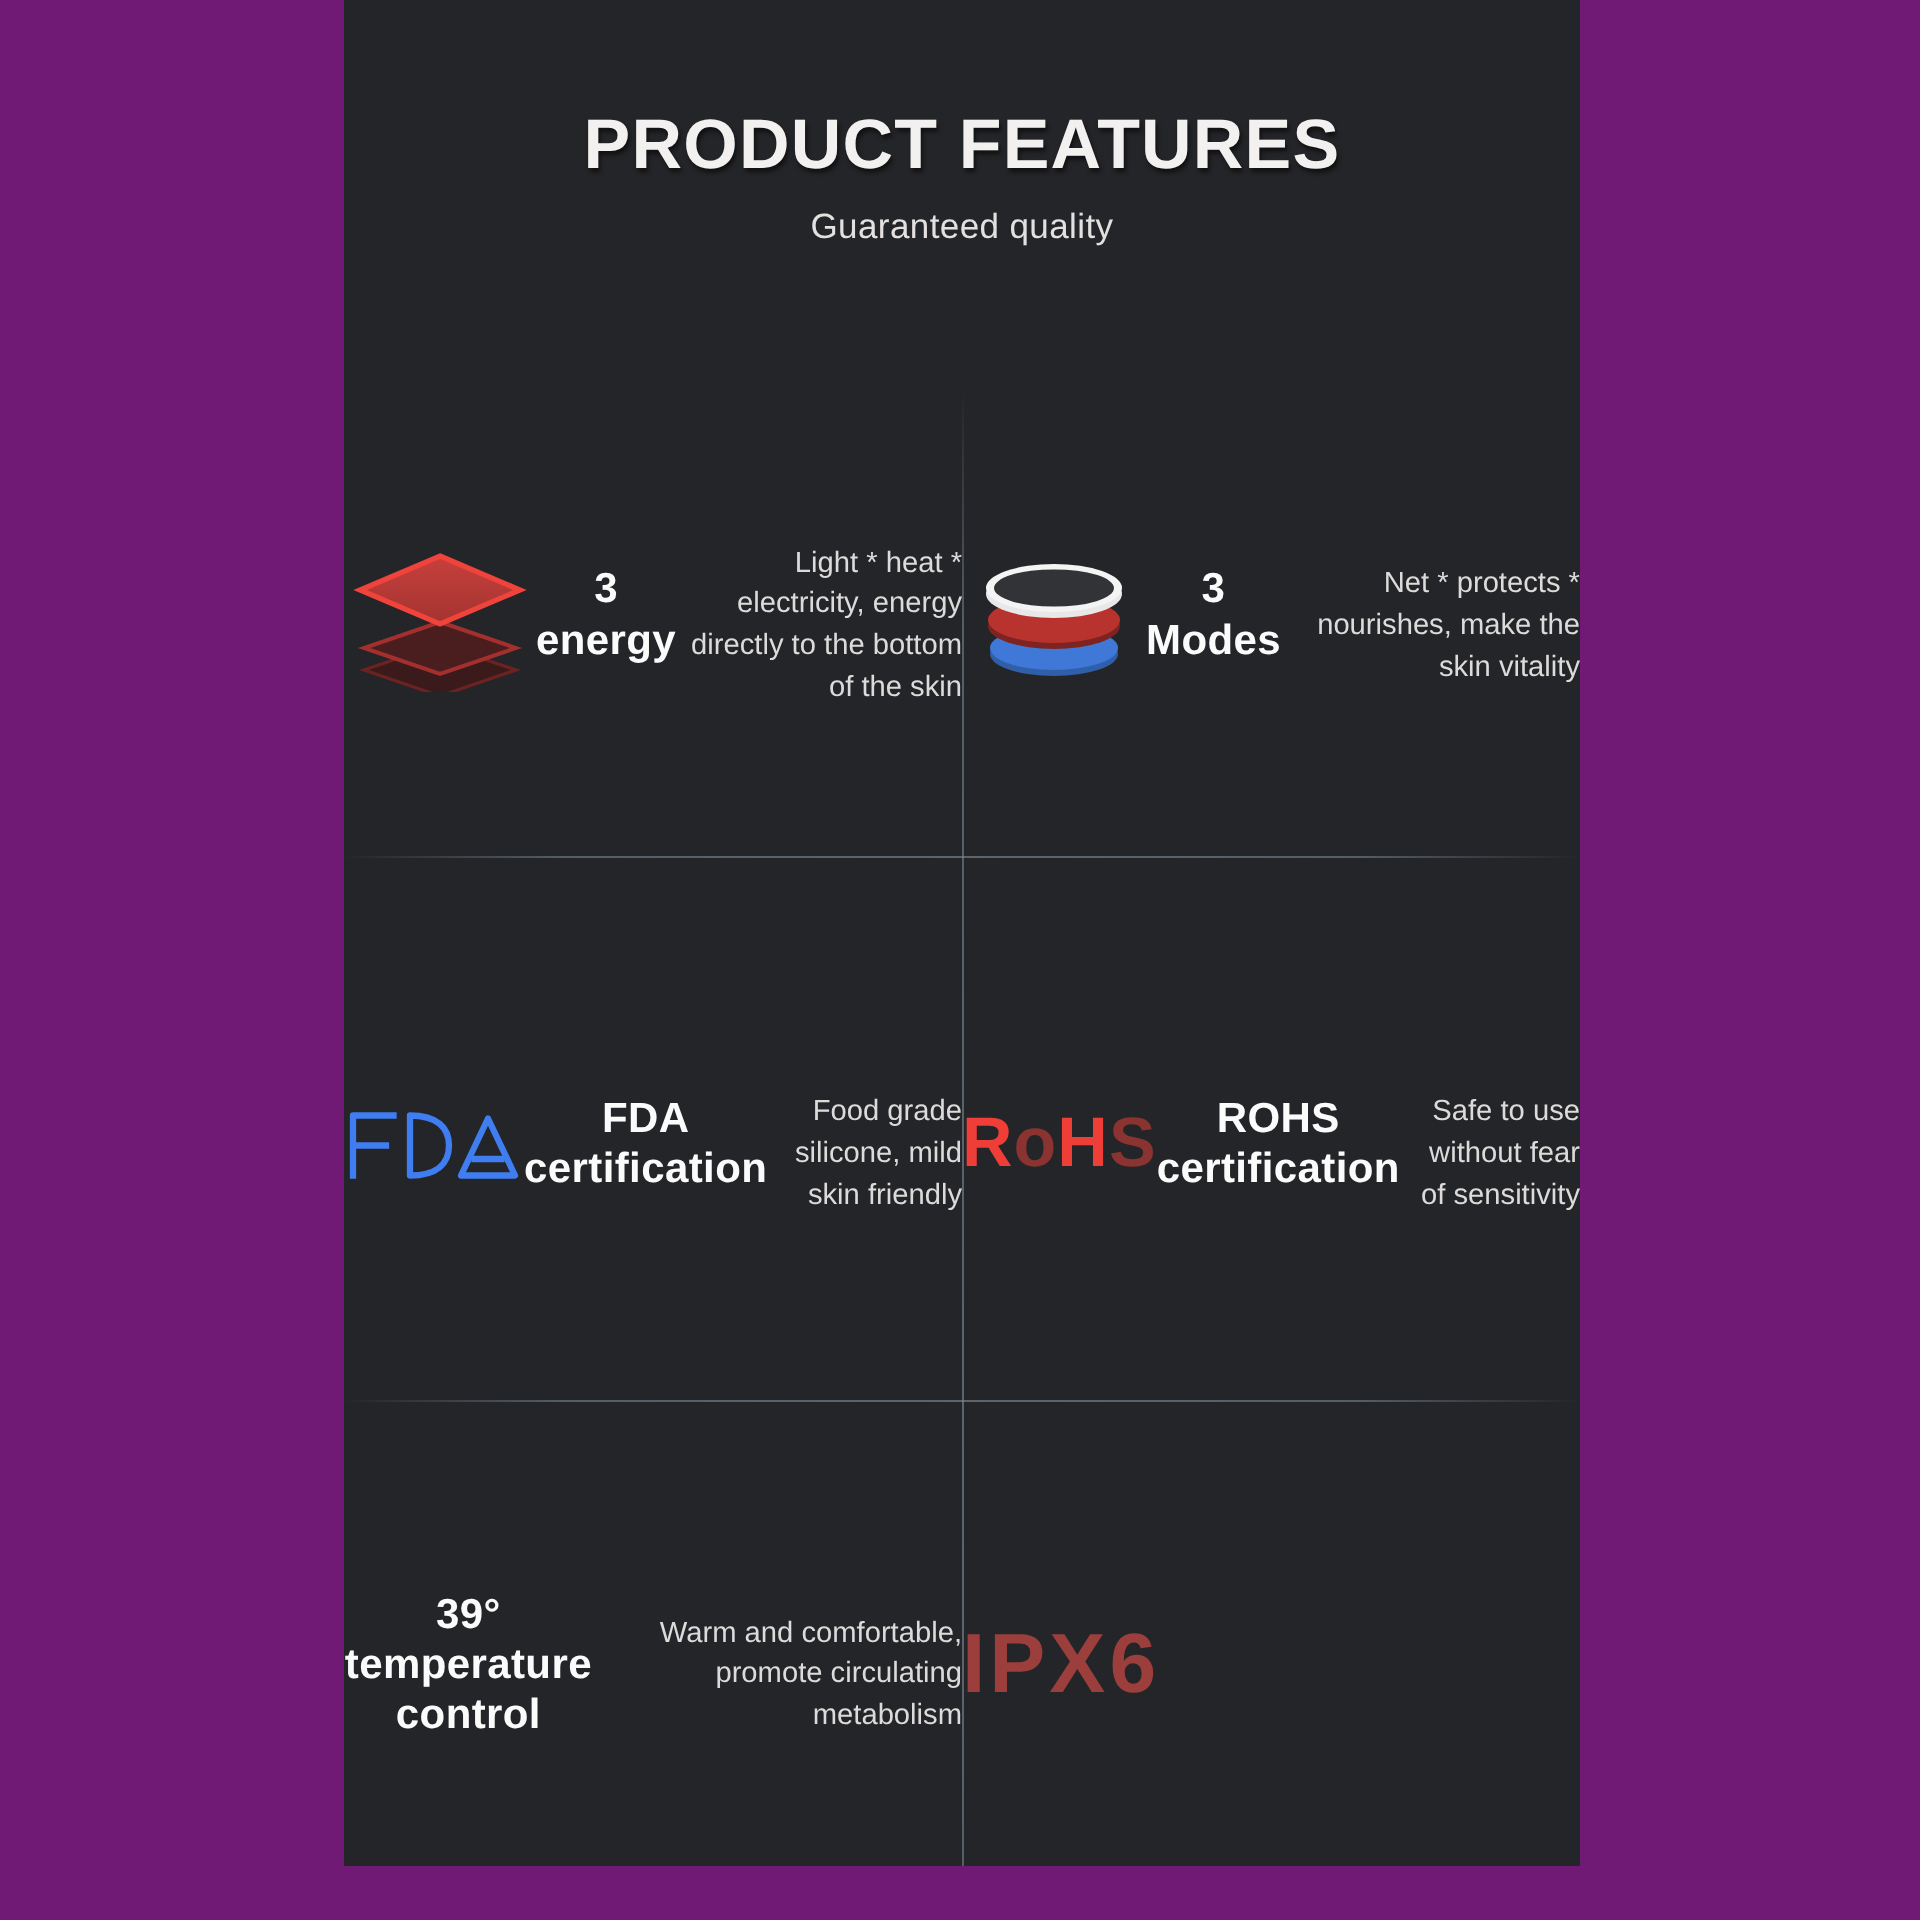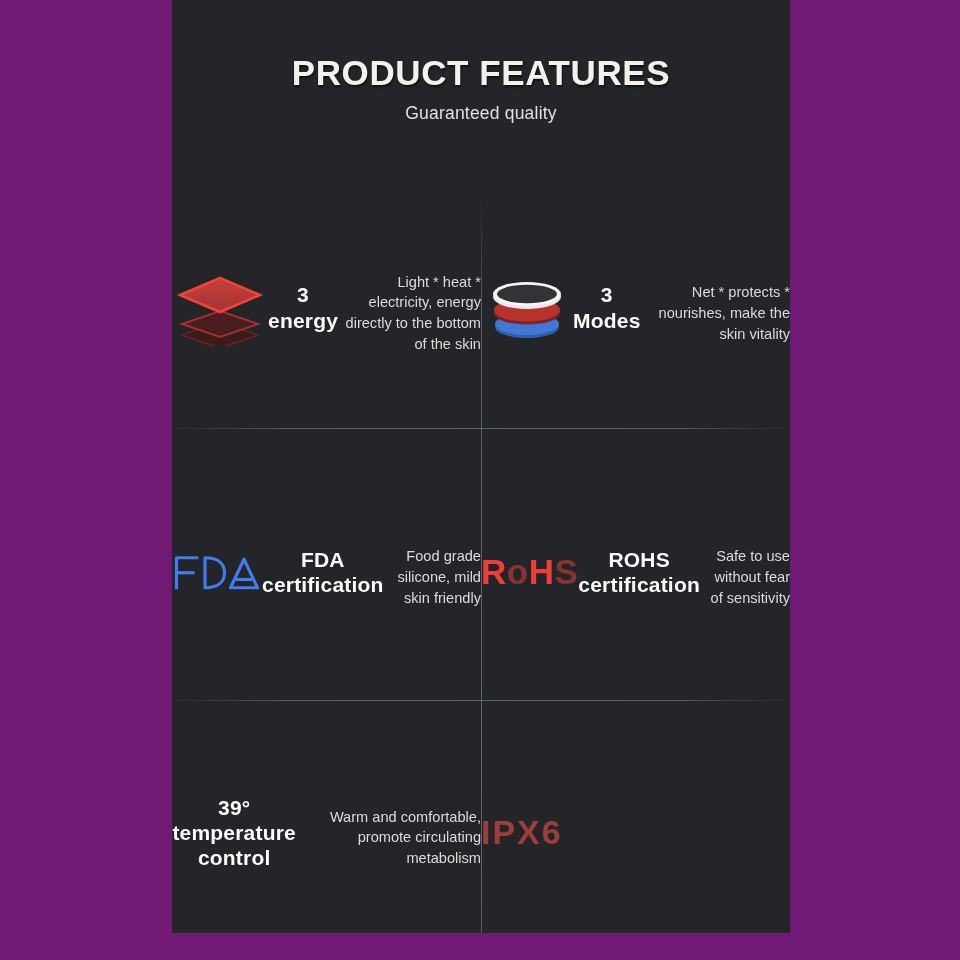--- a/index.html
+++ b/index.html
@@ -165,21 +165,21 @@
   }
   .icon-text.rohs .hi { color: #ef3d37; }
   .icon-text.rohs .lo { color: #8a3330; }
   .icon-text.temp {
     color: #3d7ef5;
     font-size: 38px;
   }
   .icon-text.temp .deg { font-size: 27px; vertical-align: top; }
   .icon-text.ipx {
     color: #9c3f3c;
-    font-size: 34px;
+    font-size: 42px;
     letter-spacing: 2px;
   }
 </style>
 </head>
 <body>
 
 <div class="stage">
   <div class="panel">
 
     <div class="header">

